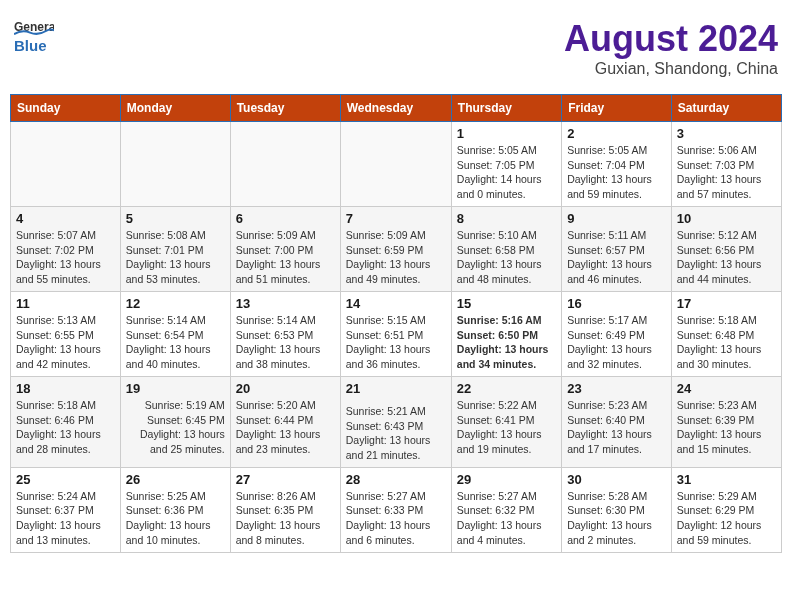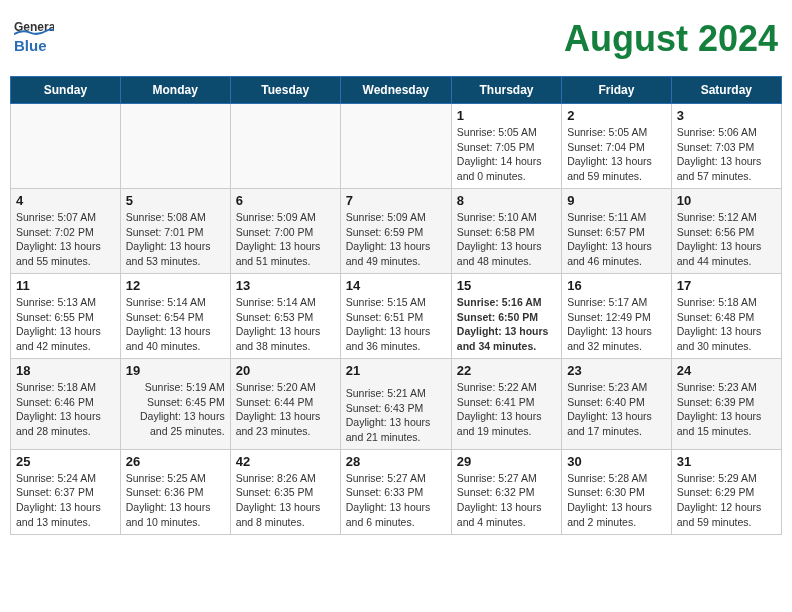--- a/index.html
+++ b/index.html
@@ -30,35 +30,35 @@
     .logo-wave {
       width: 40px;
       height: 18px;
     }
     .title-area {
       text-align: right;
     }
     .month-title {
       font-size: 36px;
       font-weight: bold;
-      color: #15803d;
+      color: #4c1d95;
     }
     .location {
       font-size: 16px;
       color: #444;
     }
     .calendar-table {
       width: 100%;
       border-collapse: collapse;
       font-size: 11px;
     }
     .calendar-table th {
-      background-color: #0c4a6e;
+      background-color: #c2410c;
       color: #fff;
-      text-align: center;
+      text-align: left;
       padding: 6px 6px;
       font-size: 12px;
       font-weight: bold;
       border: 1px solid #2a6db5;
     }
     .calendar-table td {
       border: 1px solid #ccc;
       vertical-align: top;
       padding: 4px 5px;
       width: 113px;
@@ -102,20 +102,21 @@
       </svg>
     </div>
     <div>
       <svg viewBox="0 0 55 20" width="55" height="20">
         <text x="0" y="15" font-family="Arial" font-size="15" font-weight="bold" fill="#2a6db5">Blue</text>
       </svg>
     </div>
   </div>
   <div class="title-area">
     <div class="month-title">August 2024</div>
+    <div class="location">Guxian, Shandong, China</div>
   </div>
 </div>
 
 <table class="calendar-table">
   <thead>
     <tr>
     <th>Sunday</th>
         <th>Monday</th>
         <th>Tuesday</th>
         <th>Wednesday</th>
@@ -235,21 +236,21 @@
         <td>
           <span class="day-number">15</span>
           <div class="day-info" style="white-space: pre-line; font-weight: bold;">Sunrise: 5:16 AM
 Sunset: 6:50 PM
 Daylight: 13 hours
 and 34 minutes.</div>
         </td>
         <td>
           <span class="day-number">16</span>
           <div class="day-info" style="white-space: pre-line;">Sunrise: 5:17 AM
-Sunset: 12:49 PM
+Sunset: 6:49 PM
 Daylight: 13 hours
 and 32 minutes.</div>
         </td>
         <td>
           <span class="day-number">17</span>
           <div class="day-info" style="white-space: pre-line;">Sunrise: 5:18 AM
 Sunset: 6:48 PM
 Daylight: 13 hours
 and 30 minutes.</div>
         </td>
@@ -314,21 +315,21 @@
 and 13 minutes.</div>
         </td>
         <td>
           <span class="day-number">26</span>
           <div class="day-info" style="white-space: pre-line;">Sunrise: 5:25 AM
 Sunset: 6:36 PM
 Daylight: 13 hours
 and 10 minutes.</div>
         </td>
         <td>
-          <span class="day-number">42</span>
+          <span class="day-number">27</span>
           <div class="day-info" style="white-space: pre-line;">Sunrise: 8:26 AM
 Sunset: 6:35 PM
 Daylight: 13 hours
 and 8 minutes.</div>
         </td>
         <td>
           <span class="day-number">28</span>
           <div class="day-info" style="white-space: pre-line;">Sunrise: 5:27 AM
 Sunset: 6:33 PM
 Daylight: 13 hours

